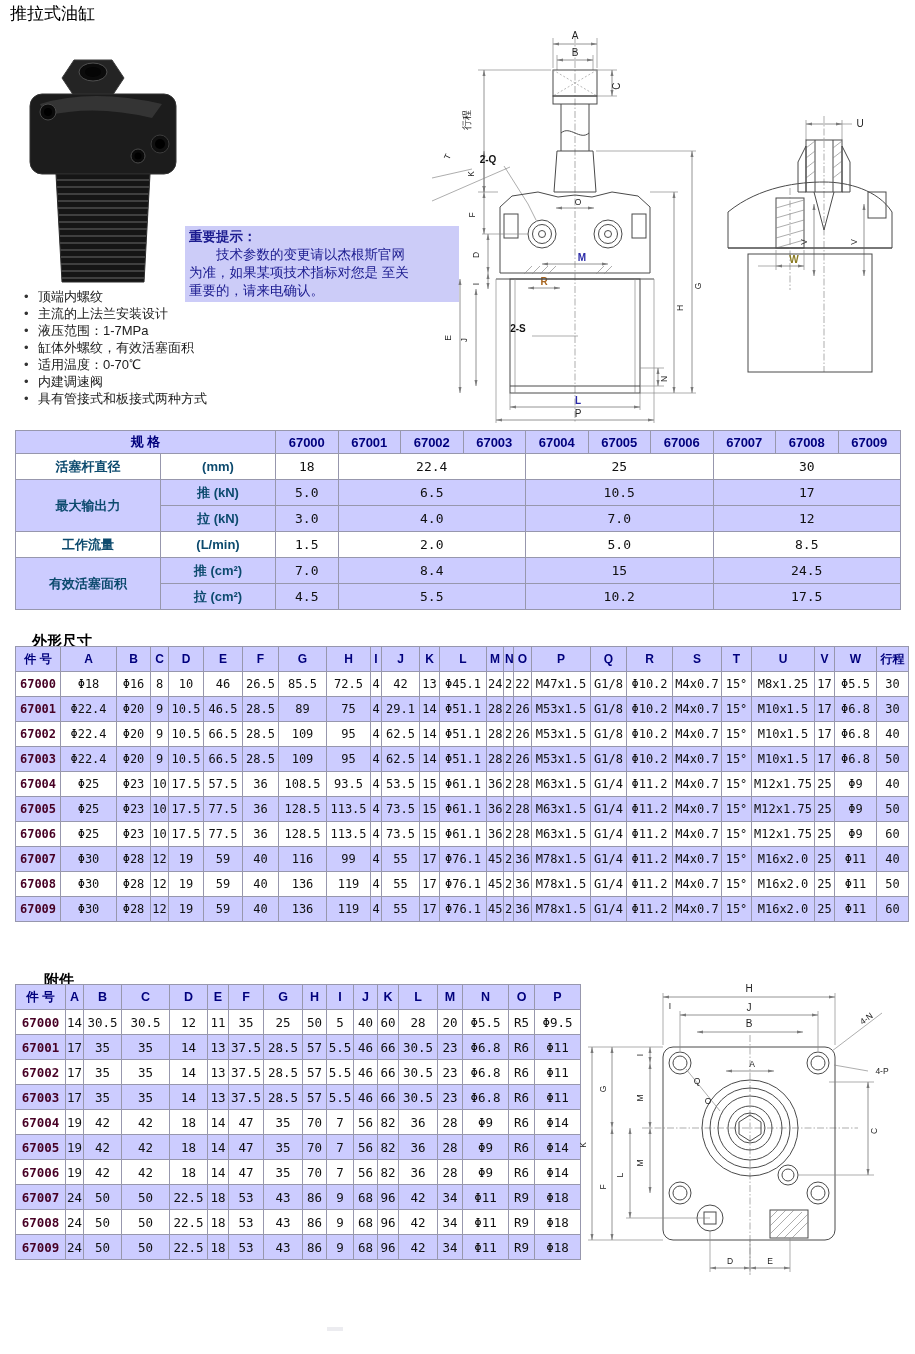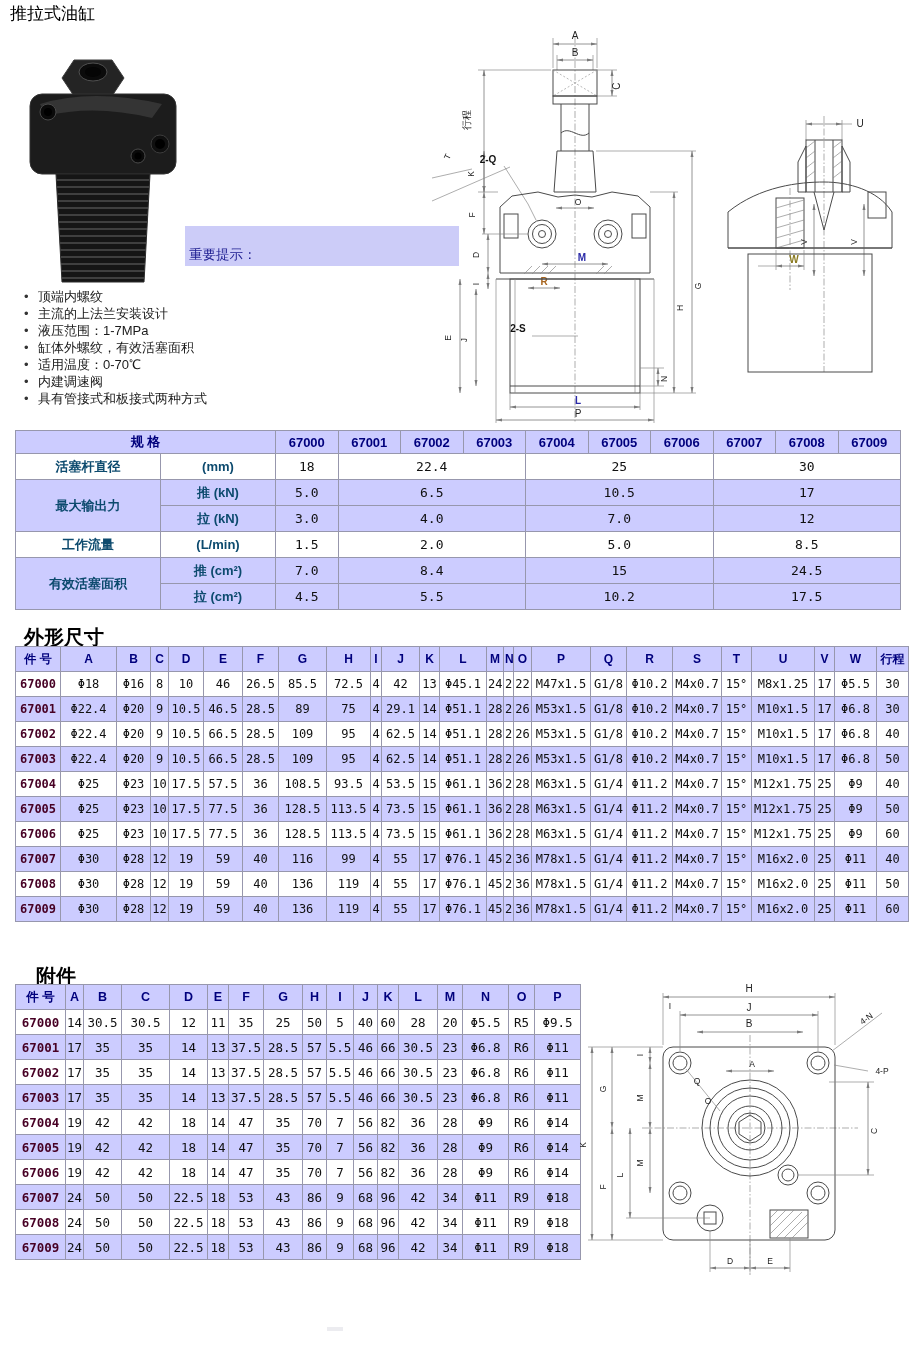--- a/index.html
+++ b/index.html
@@ -1,26 +1,26 @@
 <!DOCTYPE html>
 <html><head>
 <meta charset="utf-8">
 <style>
   html,body{margin:0;padding:0;background:#ffffff;}
   body{width:915px;height:1354px;position:relative;overflow:hidden;
        font-family:"Liberation Sans",sans-serif;color:#000;}
   .abs{position:absolute;}
   #page-title{left:10px;top:2px;font-size:17px;font-weight:normal;margin:0;}
-  .sec-title{font-size:20px;font-weight:bold;margin:8px;}
+  .sec-title{font-size:15px;font-weight:bold;margin:16px;}
   #dim-title{left:16px;top:616px;}
   #acc-title{left:28px;top:955px;}
 
   #notice{left:185px;top:226px;width:266px;background:#ccccf8;color:#1b1b8f;
           font-size:13.5px;line-height:18px;padding:2px 4px;}
-  #notice .nt{font-weight:normal;margin-top:18px;}
+  #notice .nt{font-weight:bold;}
 
   #features{left:22px;top:288px;margin:0;padding:0;list-style:none;font-size:13px;}
   #features li{line-height:17px;padding-left:16px;position:relative;color:#1a1a1a;}
   #features li::before{content:"•";position:absolute;left:2px;color:#333;}
 
   table{border-collapse:collapse;table-layout:fixed;background:#fff;}
   th,td{border:1px solid #9797ad;text-align:center;padding:0 1px;
         overflow:hidden;white-space:nowrap;font-weight:normal;}
   .sh{background:#ccccff;color:#00007d;font-weight:bold;}
   .rl,.ru{color:#0c4a6e;font-weight:bold;font-size:13px;}
@@ -84,20 +84,25 @@
     <line x1="48" y1="198" x2="134" y2="198"></line>
       <line x1="49" y1="205" x2="133" y2="205"></line>
     <line x1="49" y1="212" x2="133" y2="212"></line>
       <line x1="49" y1="219" x2="133" y2="219"></line>
     <line x1="50" y1="226" x2="132" y2="226"></line>
   </g>
 </svg>
 
 <div id="notice" class="abs">
   <div class="nt">重要提示：</div>
+  <div id="notice-lines">
+      <div>　　技术参数的变更请以杰根斯官网</div>
+      <div>为准，如果某项技术指标对您是 至关</div>
+      <div>重要的，请来电确认。</div>
+    </div>
 </div>
 
 <ul id="features" class="abs">
     <li>顶端内螺纹</li>
     <li>主流的上法兰安装设计</li>
     <li>液压范围：1-7MPa</li>
     <li>缸体外螺纹，有效活塞面积</li>
     <li>适用温度：0-70℃</li>
     <li>内建调速阀</li>
     <li>具有管接式和板接式两种方式</li>

